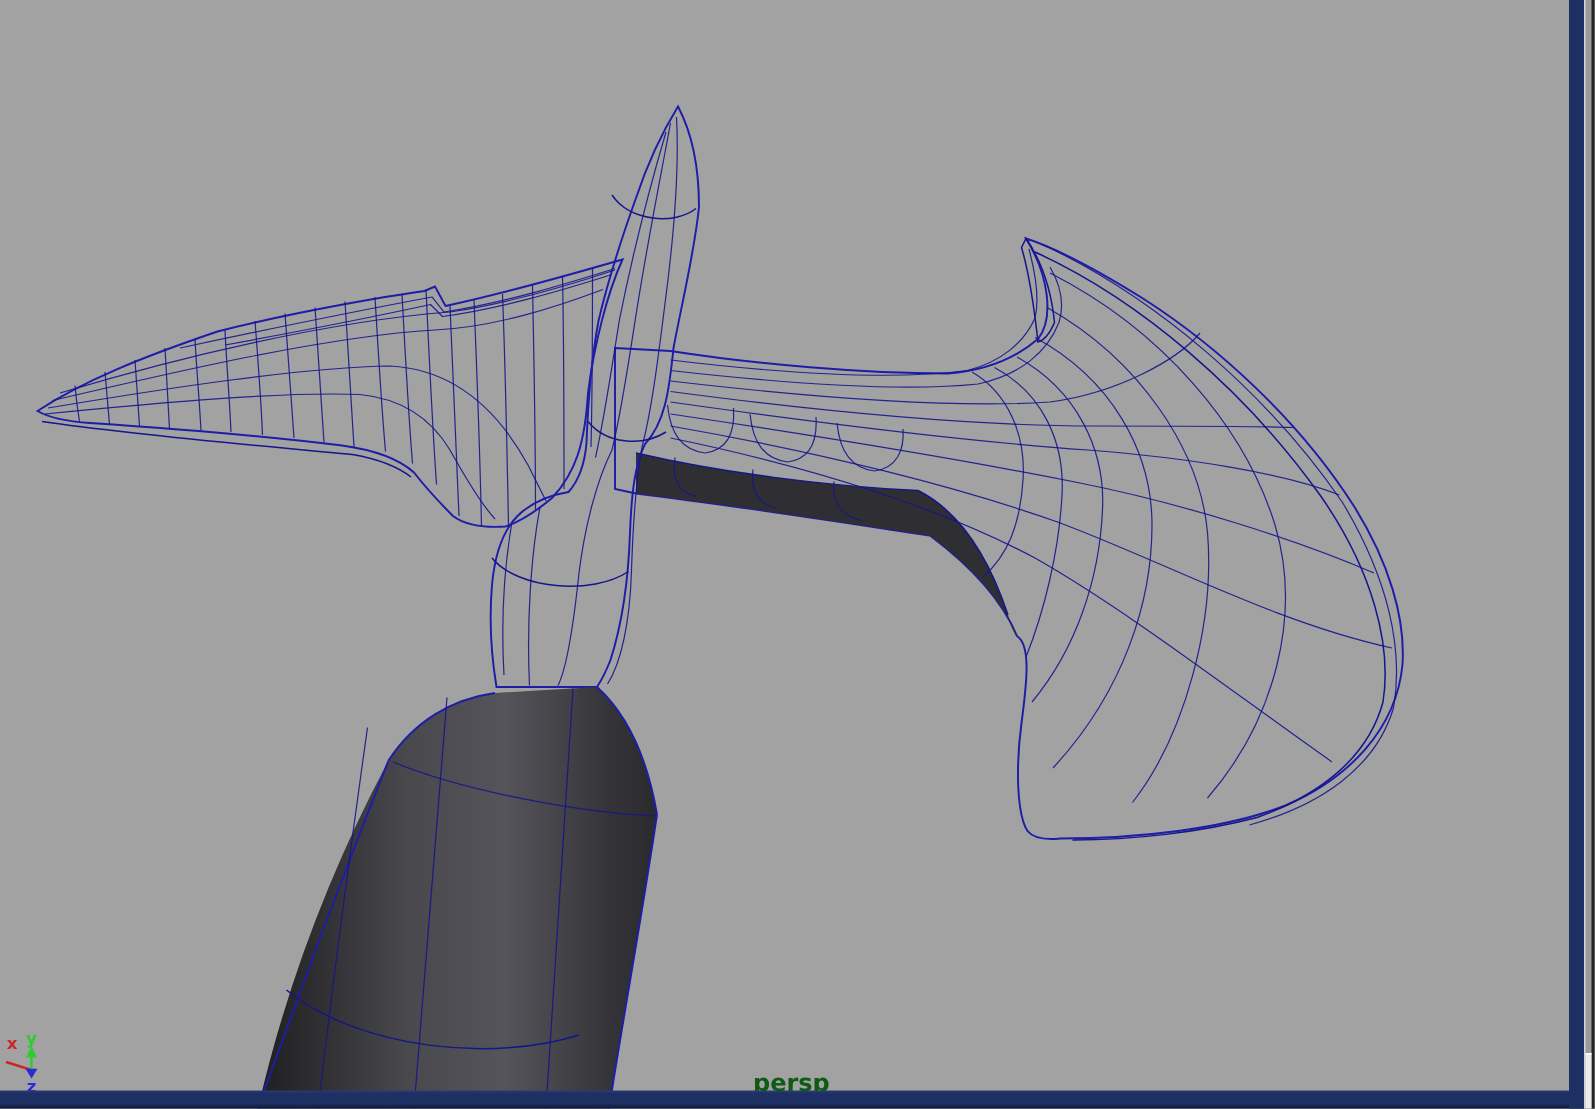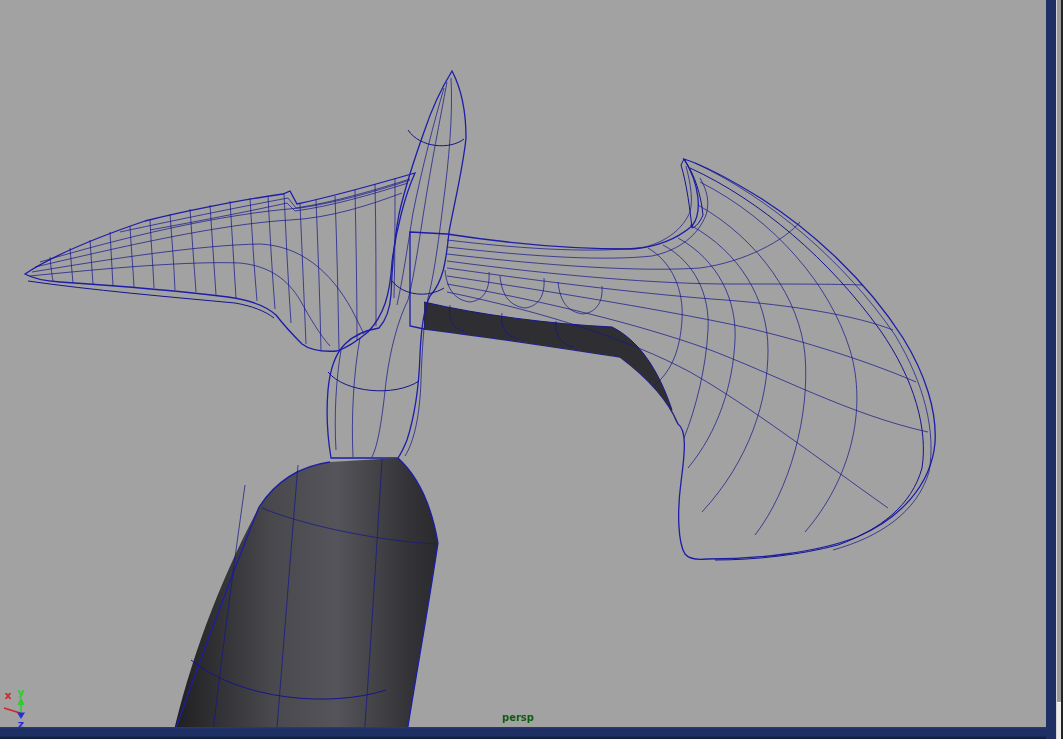--- a/index.html
+++ b/index.html
@@ -10,21 +10,21 @@
   }
   *{margin:0;padding:0;box-sizing:border-box;}
   html,body{width:1063px;height:739px;overflow:hidden;background:#777;
     font-family:"DejaVu Sans","Liberation Sans",sans-serif;}
   .viewport{position:absolute;left:0;top:0;width:1056px;height:739px;background:var(--bg);}
   .scene{position:absolute;left:0;top:0;}
   .wire{fill:none;stroke:var(--wireframe);stroke-width:1;}
   .wiref{fill:none;stroke:var(--wireframe);stroke-width:.8;opacity:.9;}
   .edge{fill:none;stroke:var(--edge-blue);stroke-width:1.3;}
   .camera-label{position:absolute;left:502px;top:712px;color:var(--camera-label);
-    font-size:10px;font-weight:bold;letter-spacing:0px;}
+    font-size:16px;font-weight:bold;letter-spacing:0px;}
   .axis-gizmo{position:absolute;left:0;top:680px;}
   .axis-label{font-size:11px;font-weight:bold;}
   .border-bottom{position:absolute;left:0;top:727px;width:1056px;height:12px;
     background:linear-gradient(#2a3c73 0%,var(--viewport-border) 18%,var(--viewport-border) 72%,#0e1834 100%);}
   .border-right{position:absolute;left:1046px;top:0;width:10px;height:739px;
     background:var(--viewport-border);}
   .edge-strip{position:absolute;left:1056px;top:0;width:7px;height:739px;
     background:var(--strip-gray);border-left:1px solid #d5d5d5;border-right:2px solid var(--strip-edge-dark);}
   .edge-strip-thumb{position:absolute;left:0;top:702px;width:100%;height:37px;
     background:var(--thumb-white);border-top:1px solid #ffffff;}

